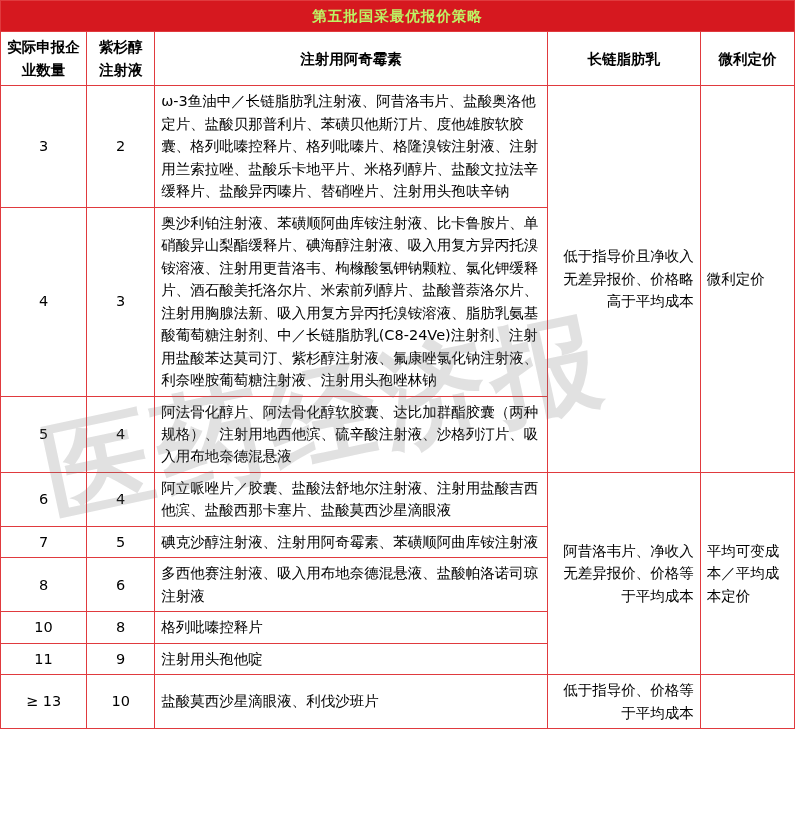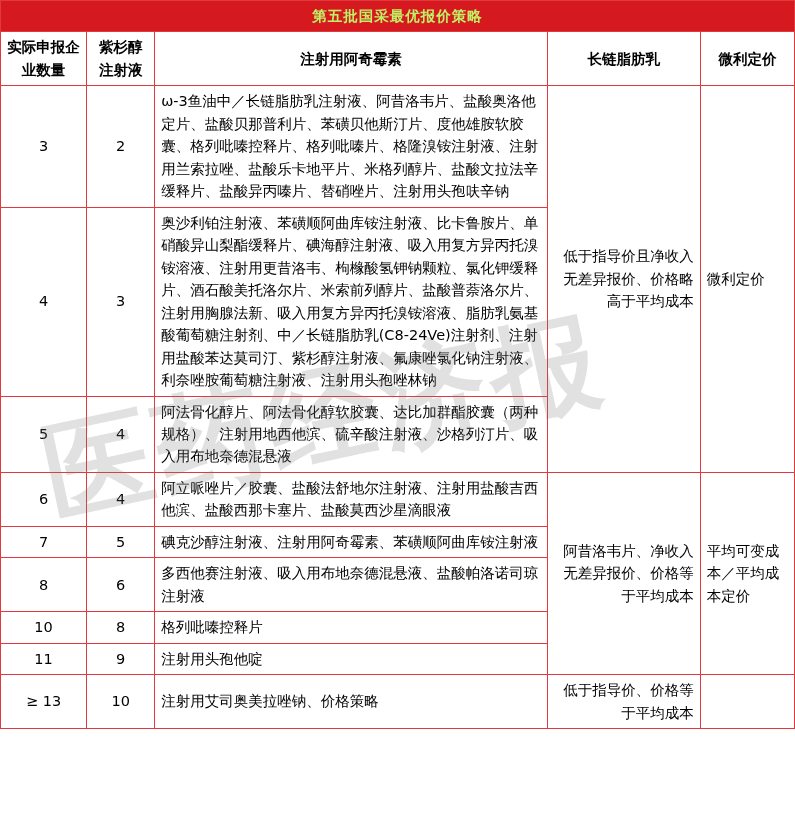--- a/index.html
+++ b/index.html
@@ -171,19 +171,19 @@
 
       <tr>
         <td class="num">11</td>
         <td class="num">9</td>
         <td class="variety">注射用头孢他啶</td>
       </tr>
 
       <tr>
         <td class="num">≥ 13</td>
         <td class="num">10</td>
-        <td class="variety">注射用艾司奥美拉唑钠、价格策略</td>
+        <td class="variety">盐酸莫西沙星滴眼液、利伐沙班片</td>
         <td class="principle">低于指导价、价格等于平均成本</td>
         <td class="strategy"></td>
       </tr>
     </tbody>
   </table>
 </div>
 
 </body></html>

